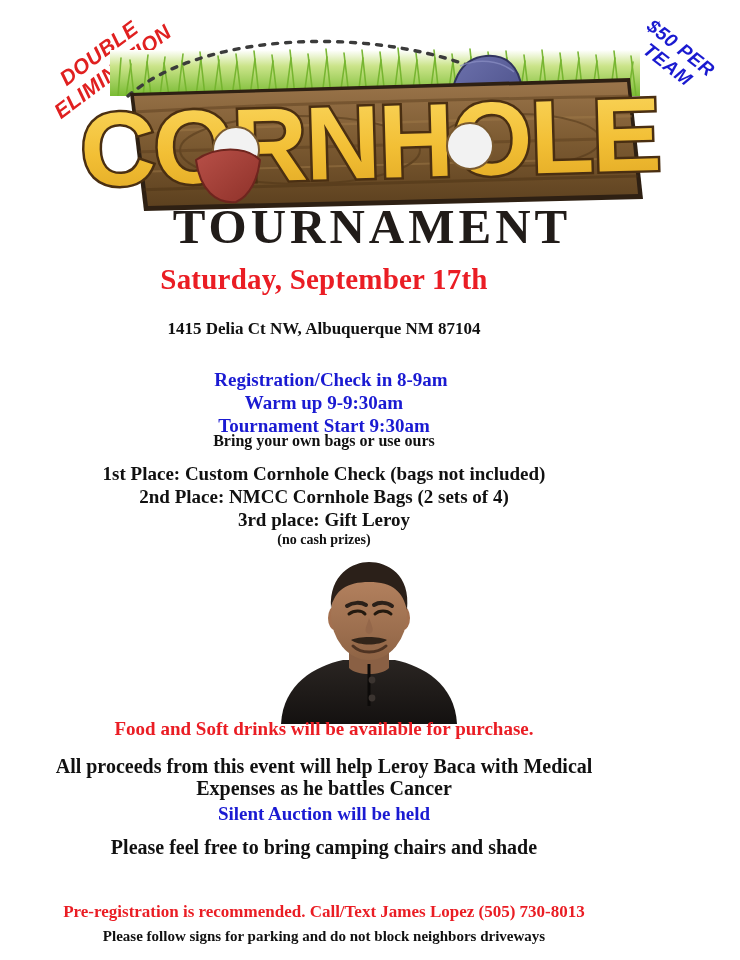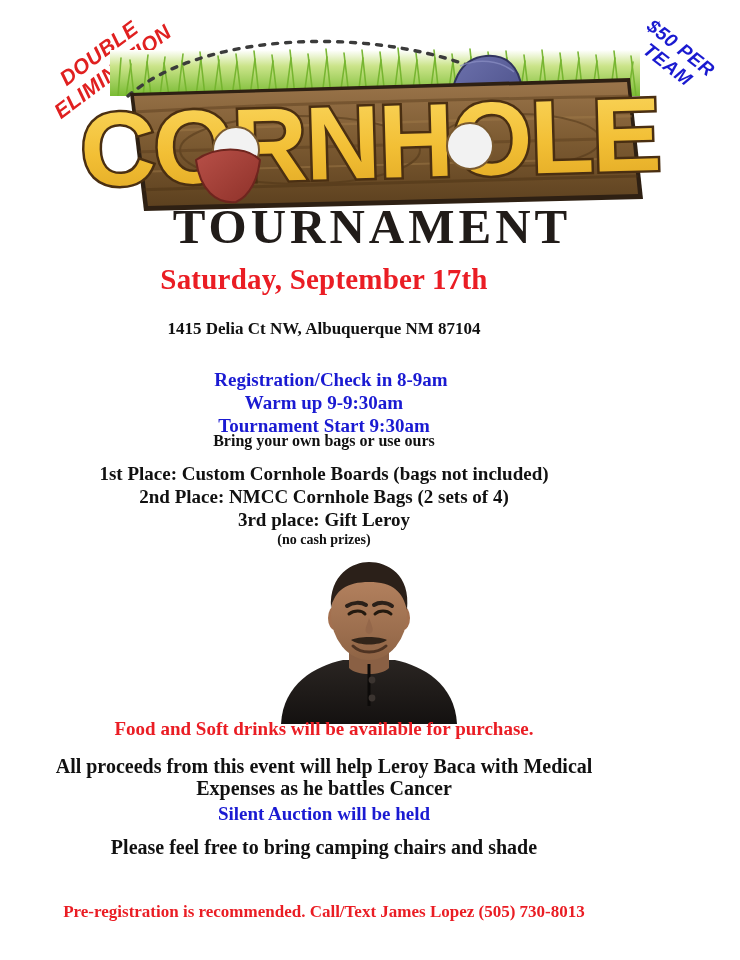--- a/index.html
+++ b/index.html
@@ -257,21 +257,21 @@
   </div>
 
   <div class="line red" id="event-date">Saturday, September 17th</div>
   <div class="line" id="event-address">1415 Delia Ct NW, Albuquerque NM 87104</div>
 
   <div class="line blue" id="schedule-reg">Registration/Check in 8-9am</div>
   <div class="line blue" id="schedule-warm">Warm up 9-9:30am</div>
   <div class="line blue" id="schedule-start">Tournament Start 9:30am</div>
   <div class="line" id="bags-note">Bring your own bags or use ours</div>
 
-  <div class="line" id="prize-1">1st Place: Custom Cornhole Boards (bags not included)</div>
+  <div class="line" id="prize-1">1st Place: Custom Cornhole Check (bags not included)</div>
   <div class="line" id="prize-2">2nd Place: NMCC Cornhole Bags (2 sets of 4)</div>
   <div class="line" id="prize-3">3rd place: Gift Leroy</div>
   <div class="line" id="prize-note">(no cash prizes)</div>
 
   <div id="organizer-photo">
     <svg viewBox="0 0 192 168" xmlns="http://www.w3.org/2000/svg">
       <defs>
         <linearGradient id="skinGrad" x1="0" y1="0" x2="0" y2="1">
           <stop offset="0%" stop-color="#b88562"></stop>
           <stop offset="100%" stop-color="#8f6445"></stop>
@@ -311,14 +311,15 @@
     </svg>
   </div>
 
   <div class="line red" id="food-note">Food and Soft drinks will be available for purchase.</div>
   <div class="line" id="proceeds-1">All proceeds from this event will help Leroy Baca with Medical</div>
   <div class="line" id="proceeds-2">Expenses as he battles Cancer</div>
   <div class="line" id="chairs-note">Please feel free to bring camping chairs and shade</div>
   <div class="line blue" id="auction-note">Silent Auction will be held</div>
 
   <div class="line red" id="preregister-note">Pre-registration is recommended. Call/Text James Lopez (505) 730-8013</div>
+  <div class="line" id="parking-note">Please follow signs for parking and do not block neighbors driveways</div>
 
 </div>
 
 </body></html>

